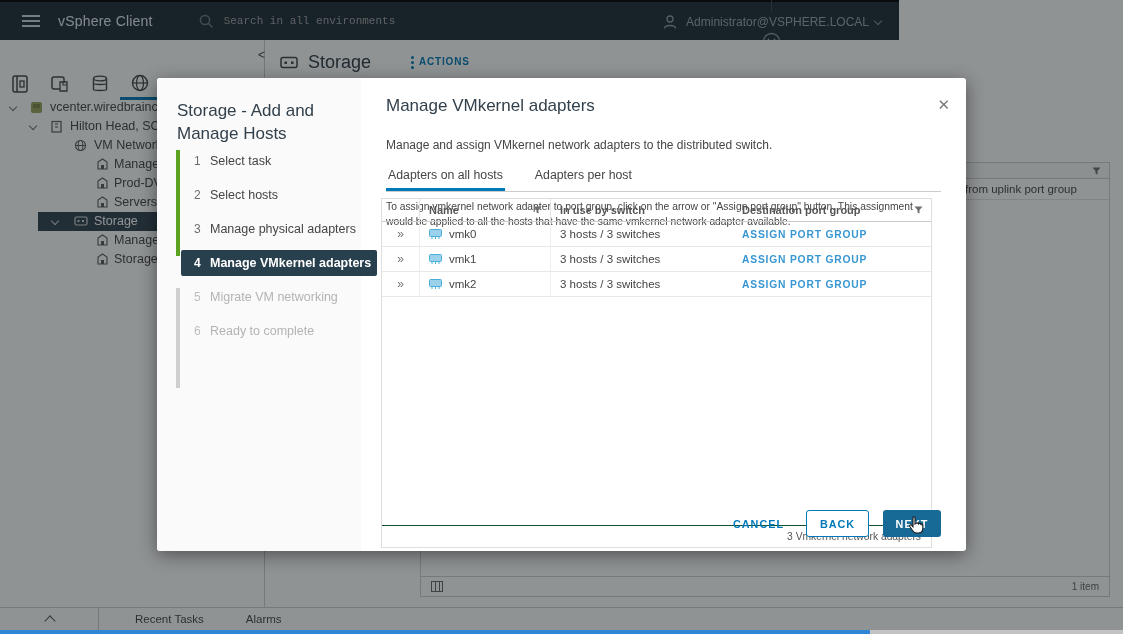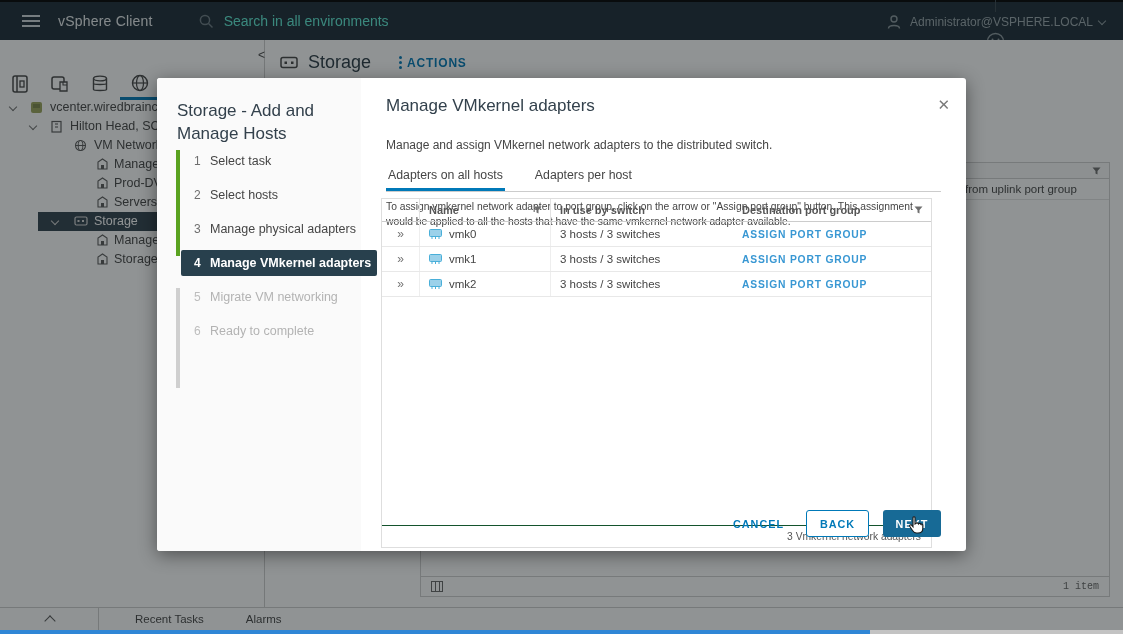--- a/index.html
+++ b/index.html
@@ -1,28 +1,28 @@
 <!DOCTYPE html>
 <html><head>
 <meta charset="utf-8">
 <style>
   * { margin:0; padding:0; box-sizing:border-box; }
   html,body { width:1123px; height:634px; overflow:hidden;
     font-family:"Liberation Sans", sans-serif; background:#fff; }
   
-  #topbar { position:absolute; left:0; top:0; width:1123px; height:40px;
+  #topbar { position:absolute; left:0; top:0; width:899px; height:40px;
     background:#1b2b35; border-top:2px solid #000; color:#dfe4e6;
     display:flex; align-items:center; z-index:1; }
   .burger { width:18px; height:12px; margin-left:22px; display:flex;
     flex-direction:column; justify-content:space-between; cursor:pointer; }
   .burger span { display:block; height:2px; background:#cfd6d9; }
   .product { font-size:14px; margin-left:18px; letter-spacing:.2px; color:#e8ecee; }
   .searchwrap { display:flex; align-items:center; margin-left:46px; color:#6c7a82; }
   .searchwrap svg { margin-right:10px; }
-  .search-ph { font-size:14px; color:#5eead4; }
+  .search-ph { font-size:11px; color:#a3a3a3;font-family:Liberation Mono, monospace; }
   .topbar-right { margin-left:auto; display:flex; align-items:center; gap:2px;
     margin-right:18px; color:#9aa6ac;flex-direction:column; }
   .tb-sep { width:1px; height:22px; background:#39474f; }
   .username { font-size:12px; color:#9aa6ac; }
   .chev { display:inline-block; width:6px; height:6px; border-right:1.5px solid #8b979d;
     border-bottom:1.5px solid #8b979d; transform:rotate(45deg); margin-left:6px; margin-bottom:2px;}
   .circle-ico { width:18px; height:18px; border:1.5px solid #8b979d; border-radius:50%;
     display:flex; align-items:center; justify-content:center; font-size:11px; color:#8b979d; }
   
   #app-bg { position:absolute; left:0; top:40px; width:1123px; height:590px;
@@ -37,33 +37,33 @@
   .trow .twist { position:absolute; width:6px; height:6px; border-right:1.4px solid #6e6e6e;
      border-bottom:1.4px solid #6e6e6e; transform:rotate(45deg); top:6px; }
   .trow .ticon { position:absolute; top:3px; }
   .trow .tlabel { position:absolute; top:2px; }
   .trow.selected .selbg { position:absolute; left:38px; right:0; top:0; height:19px; background:#30414d; }
   .trow.selected .tlabel { color:#fff; }
   .collapse-arrow { position:absolute; left:258px; top:8px; font-size:12px; color:#454545; cursor:pointer; }
   
   #pagehead { position:absolute; left:280px; top:12px; display:flex; align-items:center; }
   #pagehead .ptitle { font-size:18px; color:#2b3a44; margin-left:10px; font-weight:400; }
-  #actions { display:flex; align-items:center; margin-left:28px; color:#0079b8;
-    font-size:12px; font-weight:bold; letter-spacing:.8px; cursor:pointer; }
+  #actions { display:flex; align-items:flex-start; margin-left:40px; color:#0079b8;
+    font-size:10px; font-weight:bold; letter-spacing:.8px; cursor:pointer; }
   #actions .dots { display:flex; flex-direction:column; gap:2px; margin-right:5px; }
   #actions .dots i { width:3px; height:3px; background:#0079b8; border-radius:50%; }
   
   #bg-table { position:absolute; left:420px; top:122px; width:690px; height:435px;
     border:1px solid #d0d0d0; background:#fff; }
   #bg-table .hrow { height:16px; border-bottom:1px solid #d0d0d0; background:#fafafa; position:relative; }
   #bg-table .drow { height:21px; border-bottom:1px solid #e3e3e3; font-size:11.5px;
     color:#454545; display:flex; align-items:center; padding-left:544px; white-space:nowrap; }
   #bg-foot { position:absolute; left:420px; top:536px; width:690px; height:21px;
     border:1px solid #d0d0d0; background:#fff; display:flex; align-items:center;
-    justify-content:space-between; padding:0 10px; font-size:10px; color:#666;font-family:Liberation Mono, monospace; }
+    justify-content:space-between; padding:0 10px; font-size:10px; color:#666; }
   
   #tasksbar { position:absolute; left:0; top:567px; width:1123px; height:23px;
     border-top:1px solid #cfcfcf; background:#fff; display:flex; align-items:center;
     font-size:11.5px; color:#454545; }
   #tasksbar .up { width:8px; height:8px; border-left:1.6px solid #555; border-top:1.6px solid #555;
     transform:rotate(45deg); margin-left:46px; margin-top:4px; cursor:pointer; }
   #tasksbar .vsep { width:1px; height:23px; background:#cfcfcf; margin-left:44px; }
   #tasksbar .tlink { margin-left:36px; cursor:pointer; }
   
   #progress { position:absolute; left:0; top:630px; width:1123px; height:4px; background:#c3c3c3; z-index:60; }

